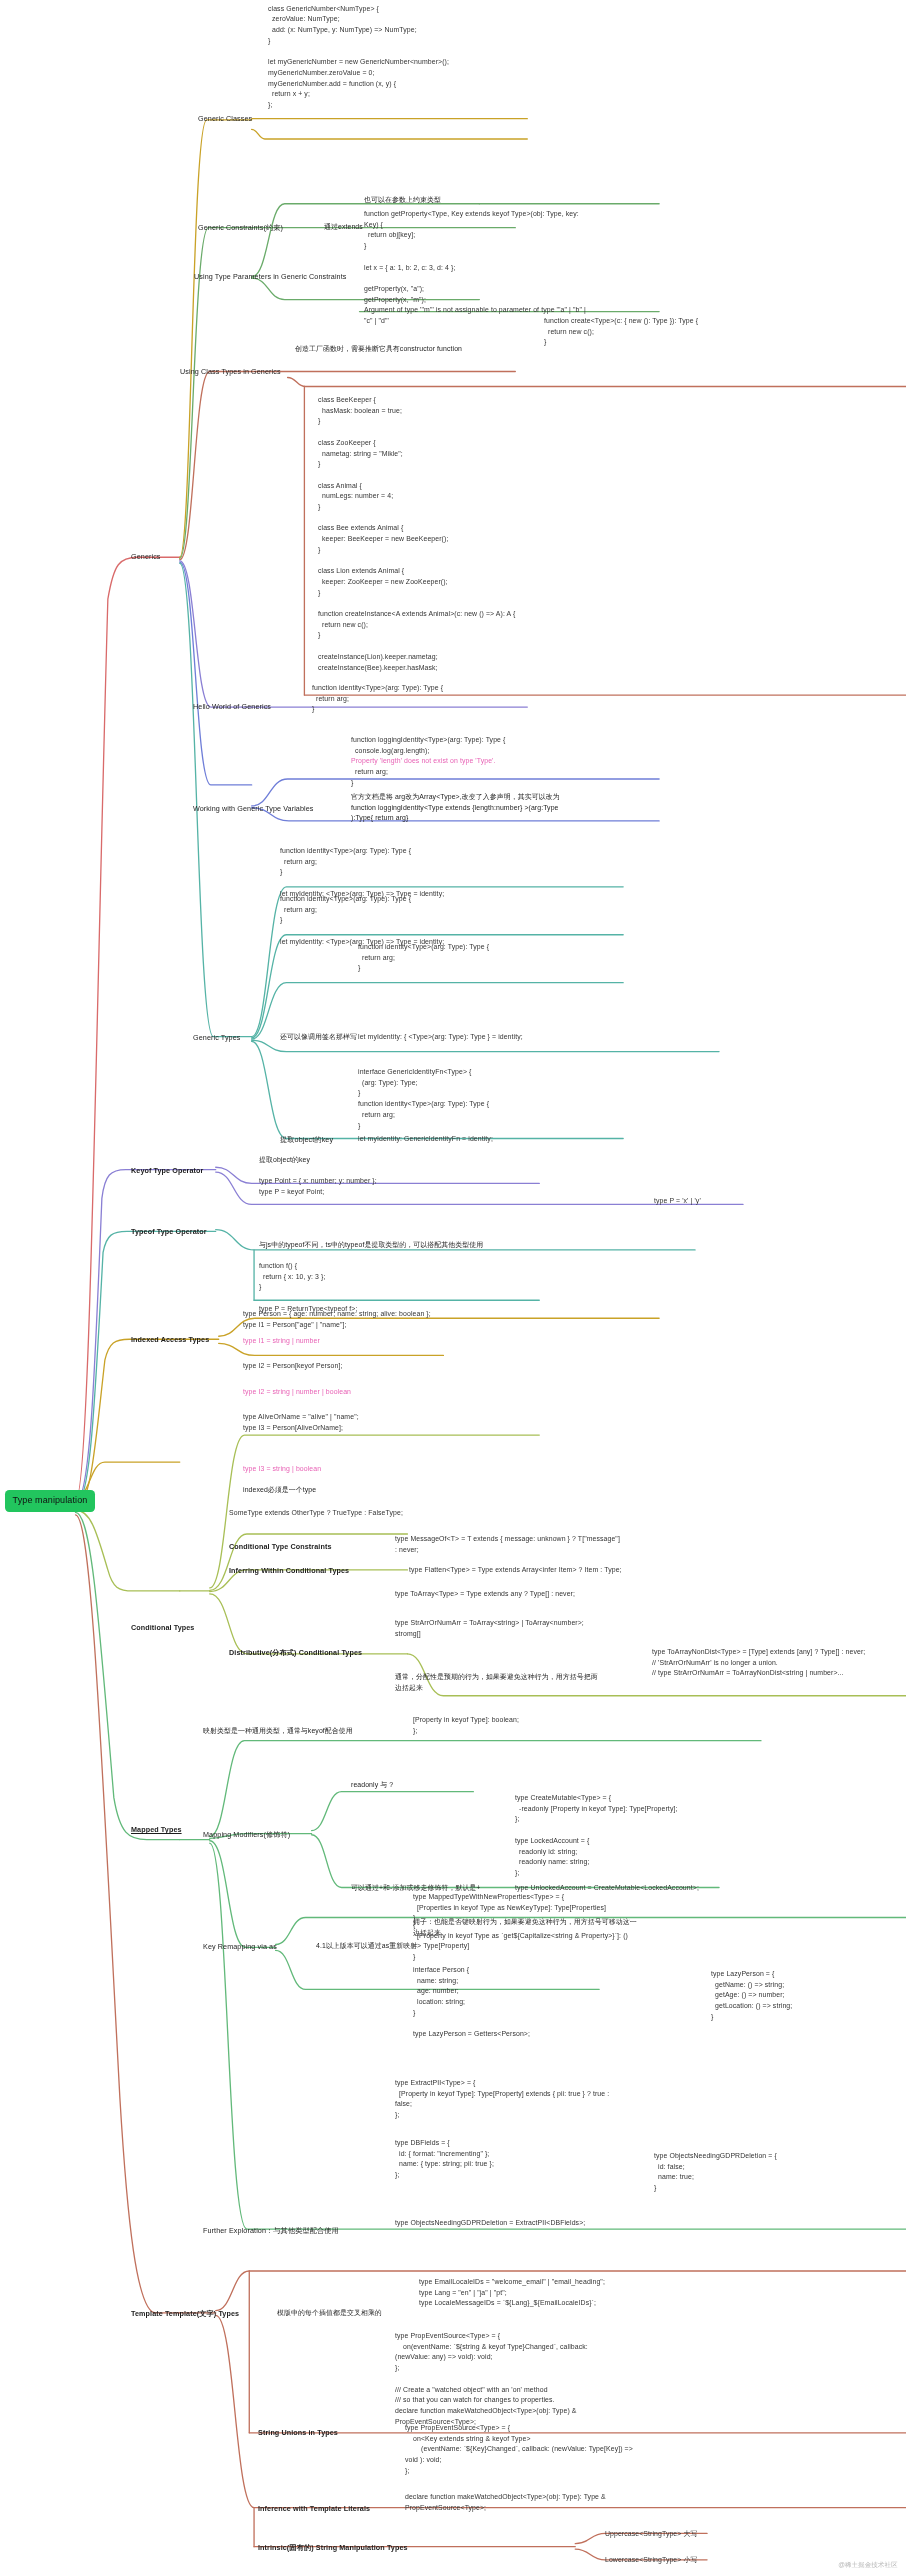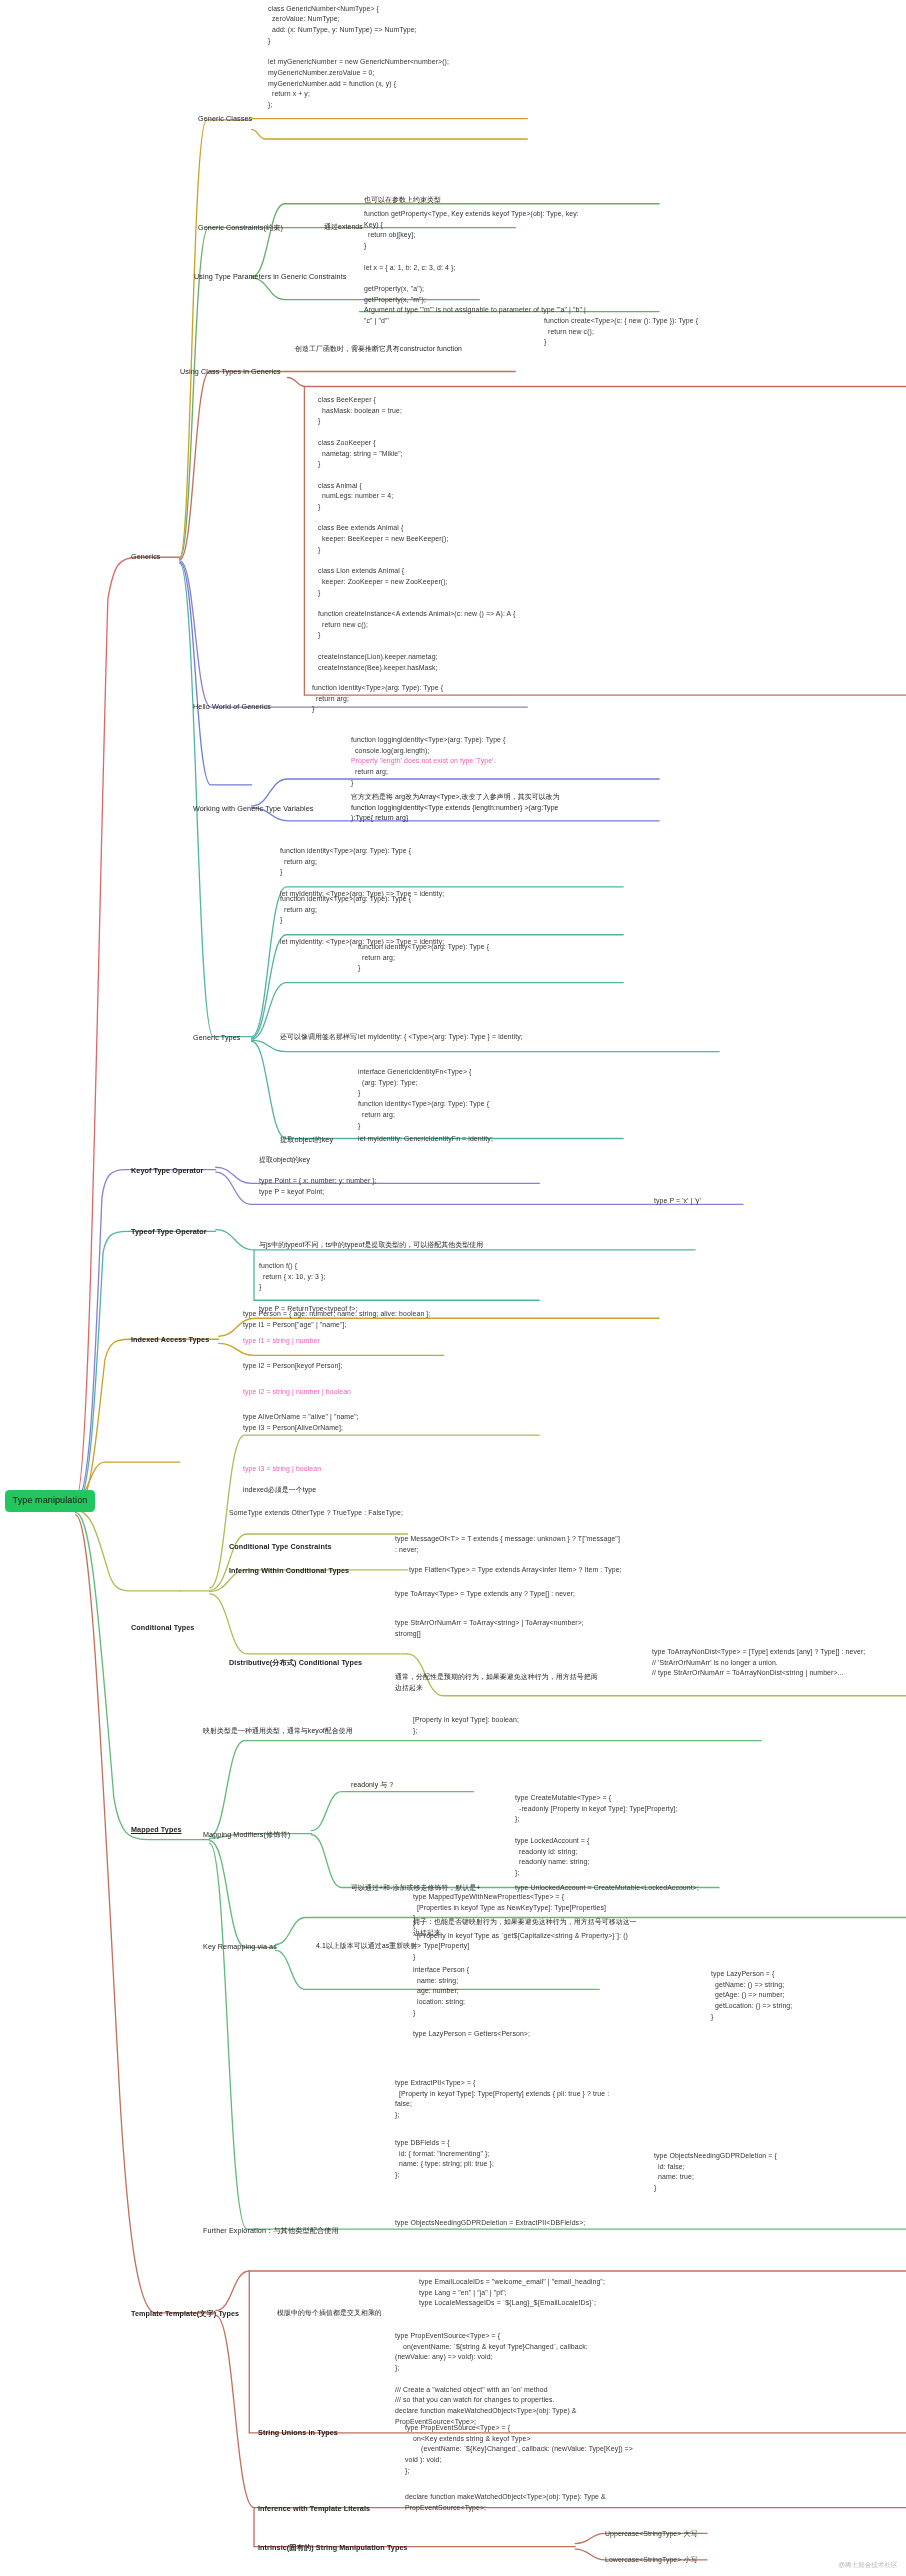--- a/index.html
+++ b/index.html
@@ -265,21 +265,21 @@
   <div class="node topic b" style="left:131px;top:1586px;margin-top:36px;">Conditional Types</div>
   <div class="node code" style="left:229px;top:1508px;">SomeType extends OtherType ? TrueType : FalseType;</div>
 
   <div class="node topic b" style="left:229px;top:1541px;">Conditional Type Constraints</div>
   <div class="node code" style="left:395px;top:1534px;">type MessageOf&lt;T&gt; = T extends { message: unknown } ? T["message"]
 : never;</div>
 
   <div class="node topic b" style="left:229px;top:1565px;">Inferring Within Conditional Types</div>
   <div class="node code" style="left:409px;top:1565px;">type Flatten&lt;Type&gt; = Type extends Array&lt;infer Item&gt; ? Item : Type;</div>
 
-  <div class="node topic b" style="left:229px;top:1647px;margin-top:10px;">Distributive(分布式) Conditional Types</div>
+  <div class="node topic b" style="left:229px;top:1647px;">Distributive(分布式) Conditional Types</div>
   <div class="node code" style="left:395px;top:1589px;">type ToArray&lt;Type&gt; = Type extends any ? Type[] : never;</div>
   <div class="node code" style="left:395px;top:1618px;">type StrArrOrNumArr = ToArray&lt;string&gt; | ToArray&lt;number&gt;;
 stromg[]</div>
   <div class="node cn" style="left:395px;top:1672px;">通常，分配性是预期的行为，如果要避免这种行为，用方括号把两
 边括起来</div>
   <div class="node code" style="left:652px;top:1647px;">type ToArrayNonDist&lt;Type&gt; = [Type] extends [any] ? Type[] : never;
 // 'StrArrOrNumArr' is no longer a union.
 // type StrArrOrNumArr = ToArrayNonDist&lt;string | number&gt;...</div>
 
   <div class="node topic b" style="left:131px;top:1824px;text-decoration:underline;">Mapped Types</div>

